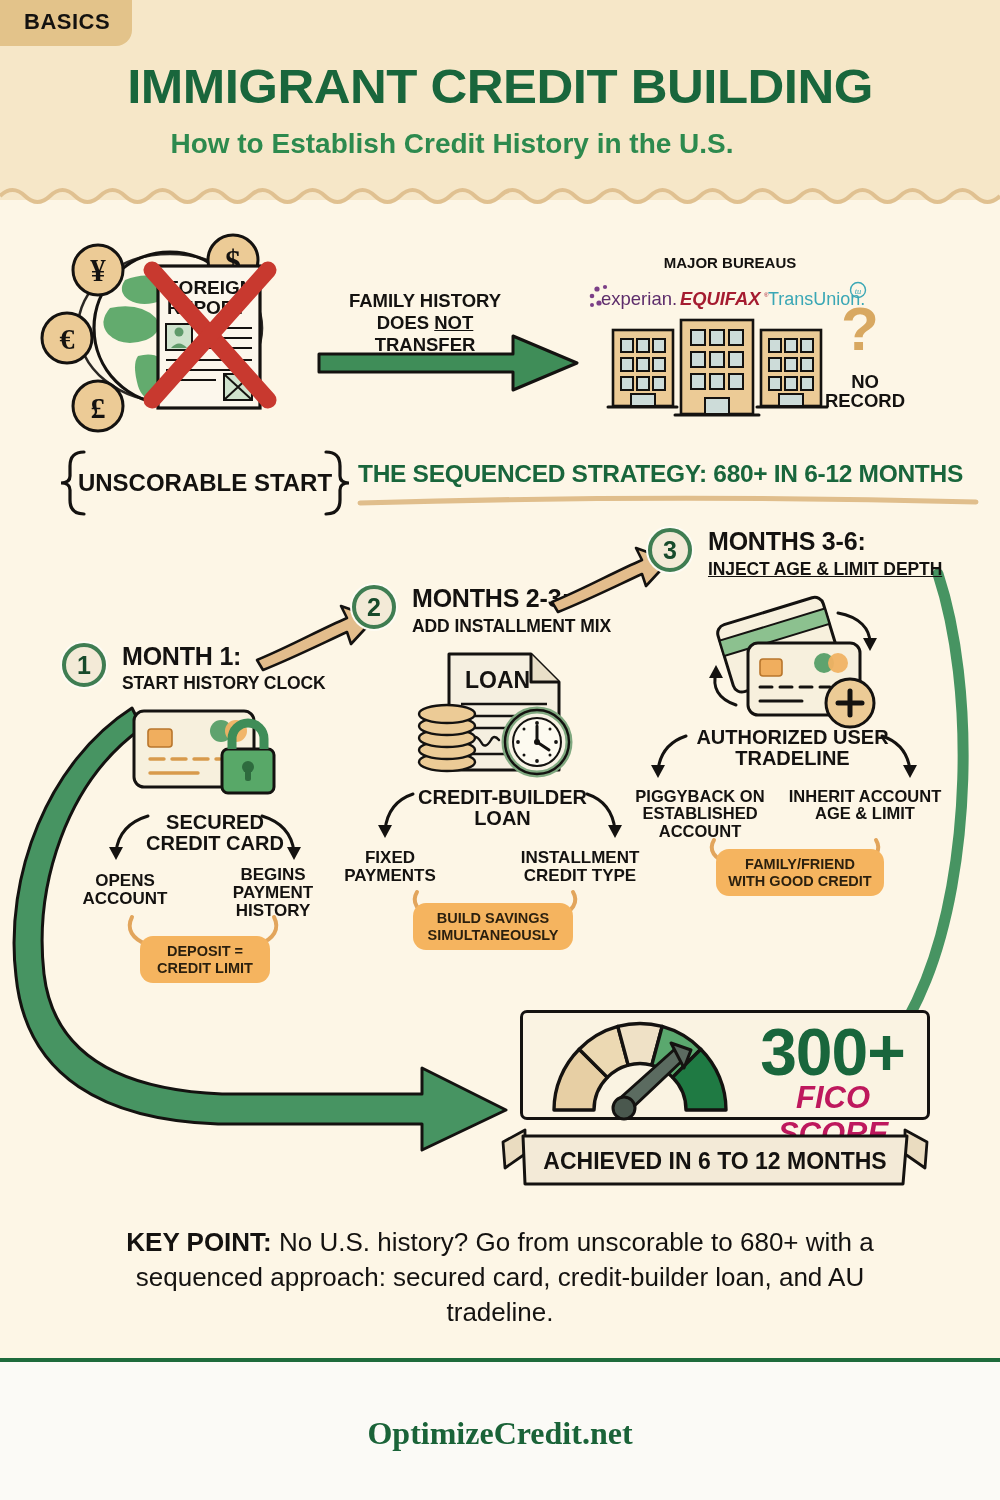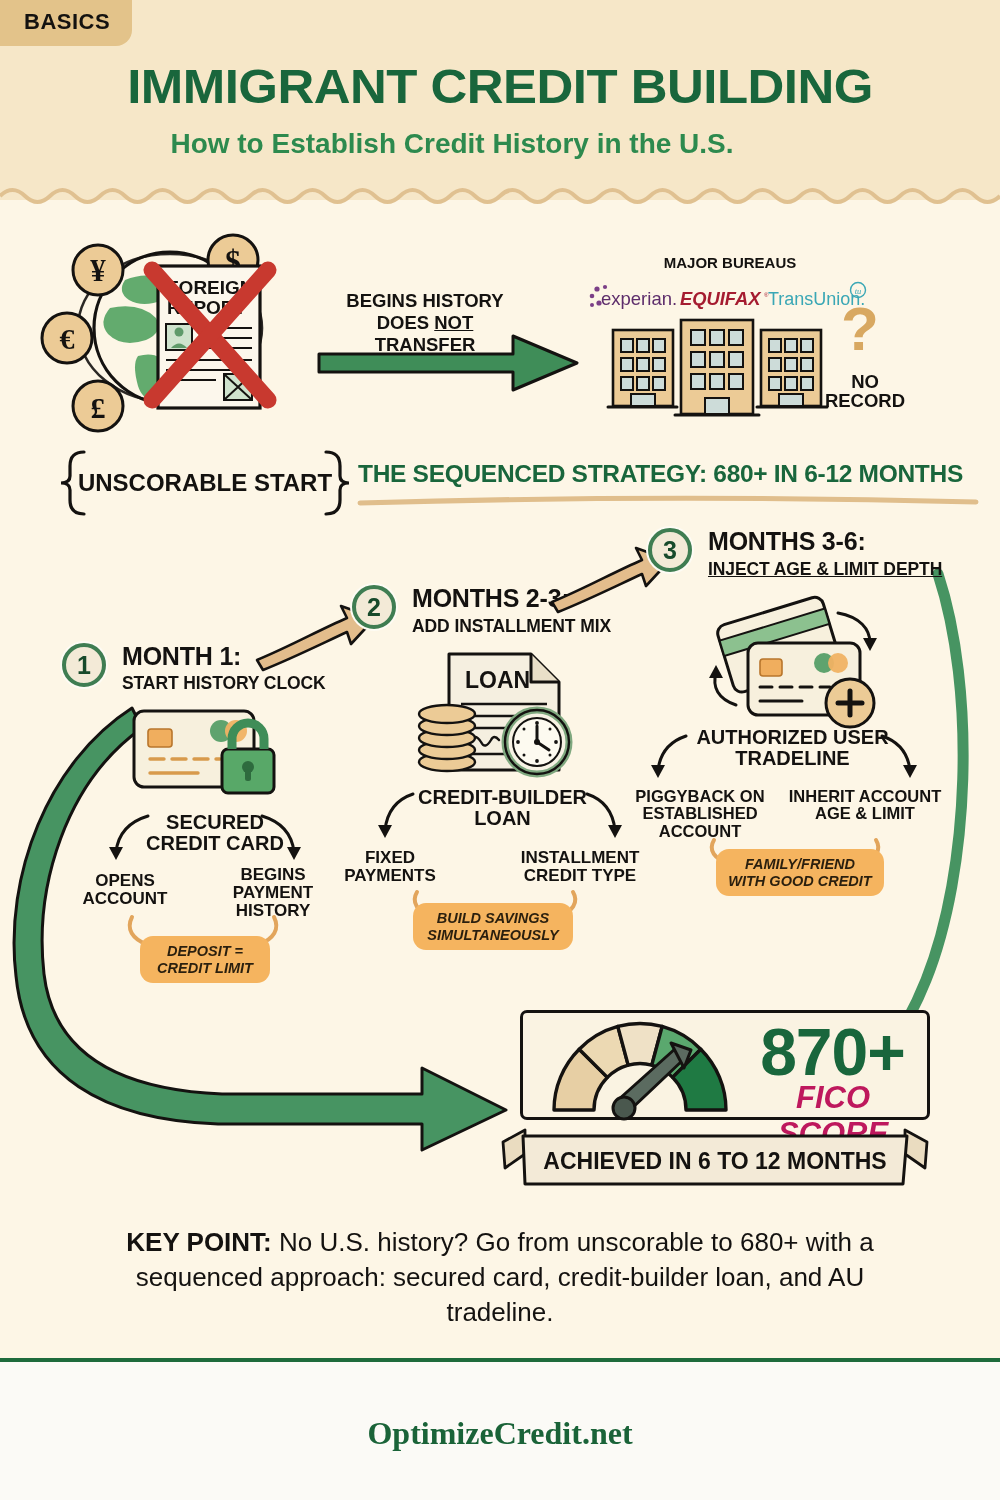--- a/index.html
+++ b/index.html
@@ -53,21 +53,20 @@
   .pill {
     position:absolute;
     background:#f5b45f;
     color:#2a1f0e;
     font-weight:bold;
     font-size:14.5px;
     text-align:center;
     line-height:1.15;
     border-radius:13px;
     padding:7px 12px;
-    font-style:italic;
   }
   .stepnum {
     position:absolute;
     width:44px; height:44px; border-radius:50%;
     background:#f3ead7;
     border:4px solid #3f7d52;
     box-shadow: 0 0 0 2px #fdfbf4;
     display:flex; align-items:center; justify-content:center;
     font-weight:bold; font-size:25px; color:#174a2b;
   }
@@ -165,21 +164,21 @@
     <rect x="194" y="146" width="28" height="26" fill="#cfe3cd" stroke="#141210" stroke-width="2"></rect>
     <path d="M195,147 L221,171 M221,147 L195,171" stroke="#141210" stroke-width="2"></path>
 
     <g stroke="#c8392f" stroke-width="17" stroke-linecap="round">
       <line x1="122" y1="42" x2="238" y2="172"></line>
       <line x1="238" y1="42" x2="122" y2="172"></line>
     </g>
   </svg>
 
   <div class="lbl" style="left:330px; top:290px; width:190px; font-size:18.5px; line-height:1.2;">
-    <span>BEGINS HISTORY</span><br>
+    <span>FAMILY HISTORY</span><br>
     <span>DOES </span><span style="text-decoration:underline">NOT</span><span> TRANSFER</span>
   </div>
   <svg style="position:absolute;left:315px;top:330px;width:270px;height:70px;" viewBox="0 0 270 70">
     <path d="M4,24 L198,24 L198,6 L262,33 L198,60 L198,42 L4,42 Z" fill="#3f8d58" stroke="#141210" stroke-width="3" stroke-linejoin="round"></path>
   </svg>
 
   <div class="lbl" style="left:600px; top:255px; width:260px; font-size:15px;">MAJOR BUREAUS</div>
 
   <svg style="position:absolute;left:588px;top:284px;width:100px;height:26px;" viewBox="0 0 100 26">
     <g fill="#7b3f87">
@@ -479,21 +478,21 @@
       <path d="M122.2,8.4 A86,86 0 0 1 160.8,31.2 L132.6,59.4 A46,46 0 0 0 111.8,47.1 Z" fill="#5aa86e"></path>
       <path d="M160.8,31.2 A86,86 0 0 1 186,92 L146,92 A46,46 0 0 0 132.6,59.4 Z" fill="#1f7a43"></path>
     </g>
     <g>
       <path d="M88,94 L78,82 L136,30 L143,42 Z" fill="#5b6b60" stroke="#141210" stroke-width="3" stroke-linejoin="round"></path>
       <path d="M131,25 L151,32 L144,50 Z" fill="#5b6b60" stroke="#141210" stroke-width="3" stroke-linejoin="round"></path>
       <circle cx="84" cy="90" r="11" fill="#4a584e" stroke="#141210" stroke-width="3"></circle>
     </g>
   </svg>
 
-  <div class="fico-num" style="left:740px; top:1014px; width:185px; text-align:center;">870+</div>
+  <div class="fico-num" style="left:740px; top:1014px; width:185px; text-align:center;">300+</div>
   <div class="fico-lbl" style="left:738px; top:1080px; width:190px; text-align:center;">FICO SCORE</div>
 
   <svg style="position:absolute;left:495px;top:1128px;width:440px;height:70px;" viewBox="0 0 440 70">
     <path d="M8,14 L30,2 L30,26 L10,40 L8,14 Z" fill="#eadcc0" stroke="#141210" stroke-width="2.8" stroke-linejoin="round"></path>
     <path d="M432,14 L410,2 L410,26 L430,40 L432,14 Z" fill="#eadcc0" stroke="#141210" stroke-width="2.8" stroke-linejoin="round"></path>
     <path d="M28,8 L412,8 L408,56 L30,56 Z" fill="#f3ead7" stroke="#141210" stroke-width="3" stroke-linejoin="round"></path>
     <text x="220" y="41" text-anchor="middle" font-family="Liberation Sans, sans-serif" font-size="23" font-weight="bold" fill="#141210">ACHIEVED IN 6 TO 12 MONTHS</text>
   </svg>
 
   <div class="keypoint">

